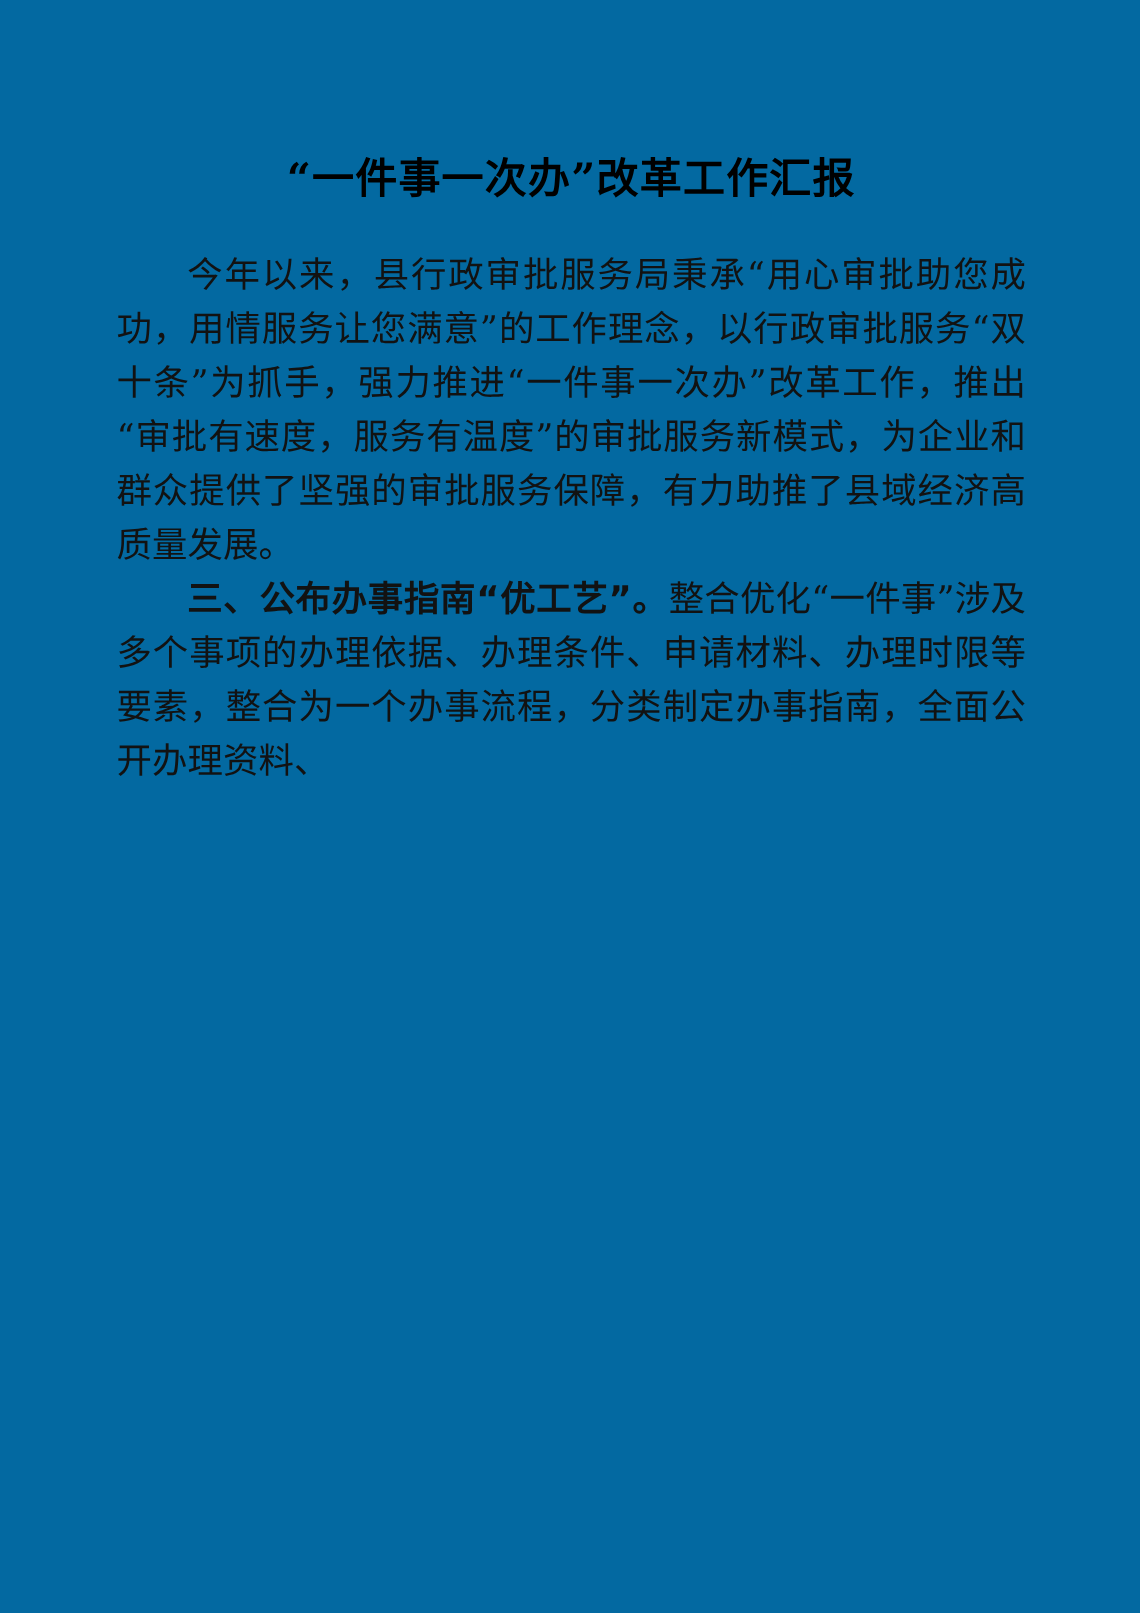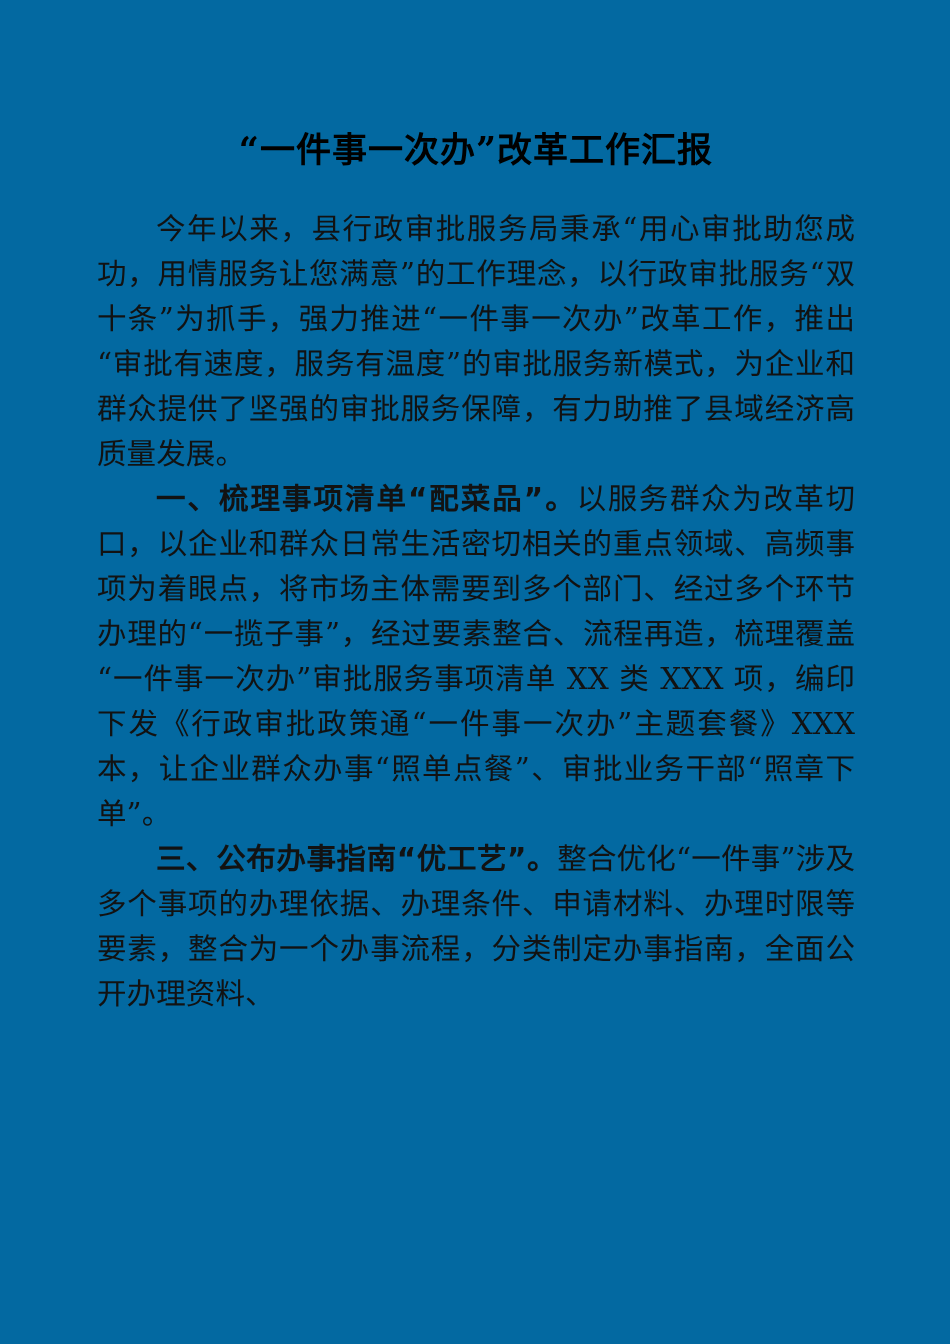--- a/index.html
+++ b/index.html
@@ -84,20 +84,19 @@
 <div class="page">
 
   <div class="doc-body">
 
     <h1 class="doc-title">“一件事一次办”改革工作汇报</h1>
 
     <div class="para-stack">
 
       <p class="para"><span class="lead"></span><span>今年以来，县行政审批服务局秉承“用心审批助您成功，用情服务让您满意”的工作理念，以行政审批服务“双十条”为抓手，强力推进“一件事一次办”改革工作，推出“审批有速度，服务有温度”的审批服务新模式，为企业和群众提供了坚强的审批服务保障，有力助推了县域经济高质量发展。</span></p>
 
-      <p class="para"><span class="lead">一、梳理事项清单“配菜品”。</span><span>以服务群众为改革切口，以企业和群众日常生活密切相关的重点领域、高频事项为着眼点，将市场主体需要到多个部门、经过多个环节办理的“一揽子事”，经过要素整合、流程再造，梳理覆盖“一件事一次办”审批服务事项清单 XX 类 XXX 项，编印下发《行政审批政策通“一件事一次办”主题套餐》XXX 本，让企业群众办事“照单点餐”、审批业务干部“照章下单”。</span></p>
 
 
       <p class="para"><span class="lead">三、公布办事指南“优工艺”。</span><span>整合优化“一件事”涉及多个事项的办理依据、办理条件、申请材料、办理时限等要素，整合为一个办事流程，分类制定办事指南，全面公开办理资料、</span></p>
 
     </div>
   </div>
 </div>
 
 </body></html>

